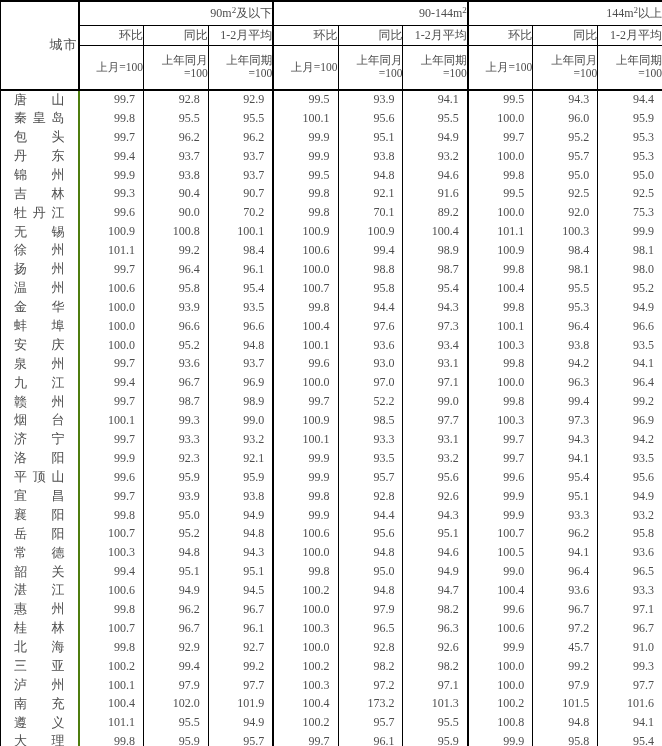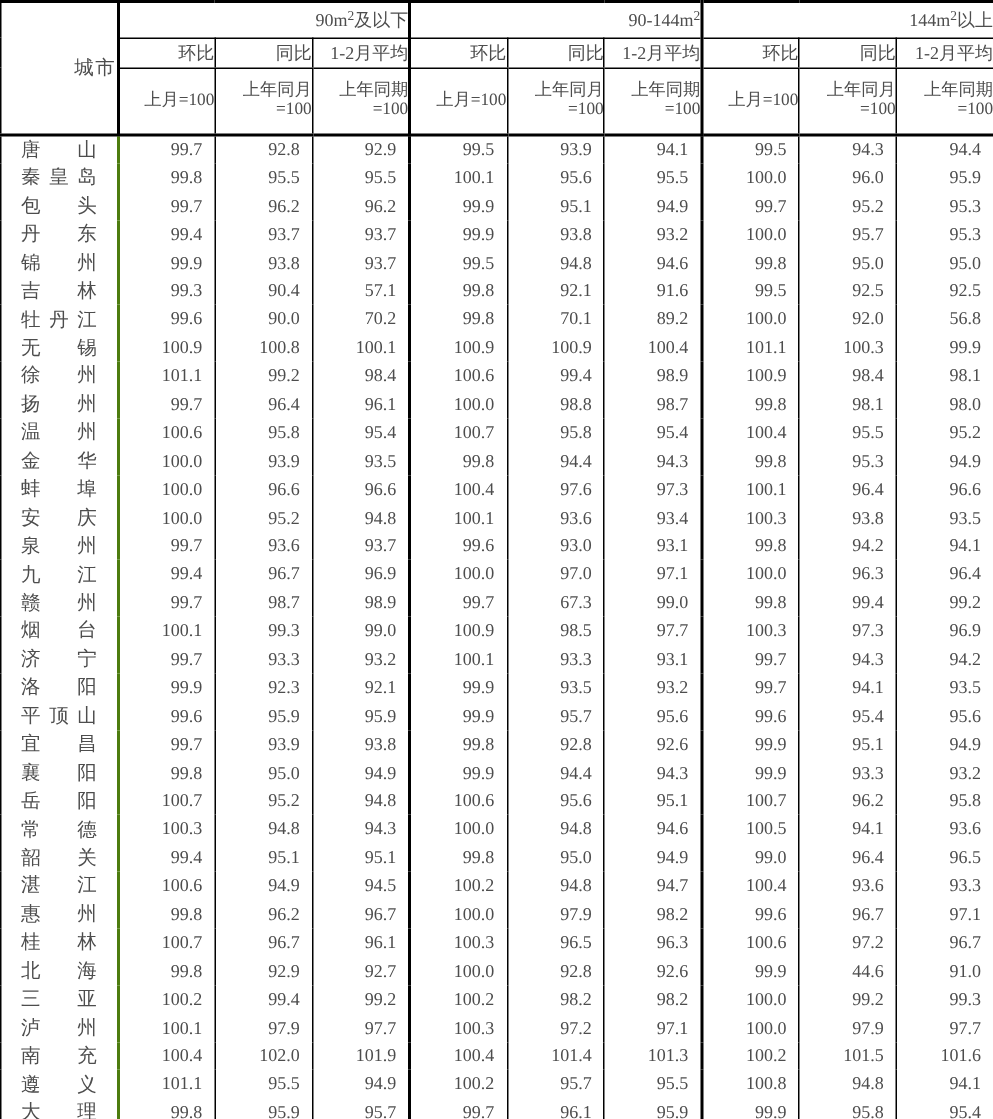--- a/index.html
+++ b/index.html
@@ -211,39 +211,39 @@
           <td class="val-cell">94.8</td>
           <td class="val-cell grp-end">94.6</td>
           <td class="val-cell">99.8</td>
           <td class="val-cell">95.0</td>
           <td class="val-cell">95.0</td>
         </tr>
         <tr>
           <td class="city-cell">吉林</td>
           <td class="val-cell">99.3</td>
           <td class="val-cell">90.4</td>
-          <td class="val-cell grp-end">57.1</td>
+          <td class="val-cell grp-end">90.7</td>
           <td class="val-cell">99.8</td>
           <td class="val-cell">92.1</td>
           <td class="val-cell grp-end">91.6</td>
           <td class="val-cell">99.5</td>
           <td class="val-cell">92.5</td>
           <td class="val-cell">92.5</td>
         </tr>
         <tr>
           <td class="city-cell">牡丹江</td>
           <td class="val-cell">99.6</td>
           <td class="val-cell">90.0</td>
           <td class="val-cell grp-end">70.2</td>
           <td class="val-cell">99.8</td>
           <td class="val-cell">70.1</td>
           <td class="val-cell grp-end">89.2</td>
           <td class="val-cell">100.0</td>
           <td class="val-cell">92.0</td>
-          <td class="val-cell">56.8</td>
+          <td class="val-cell">75.3</td>
         </tr>
         <tr>
           <td class="city-cell">无锡</td>
           <td class="val-cell">100.9</td>
           <td class="val-cell">100.8</td>
           <td class="val-cell grp-end">100.1</td>
           <td class="val-cell">100.9</td>
           <td class="val-cell">100.9</td>
           <td class="val-cell grp-end">100.4</td>
           <td class="val-cell">101.1</td>
@@ -345,21 +345,21 @@
           <td class="val-cell">100.0</td>
           <td class="val-cell">96.3</td>
           <td class="val-cell">96.4</td>
         </tr>
         <tr>
           <td class="city-cell">赣州</td>
           <td class="val-cell">99.7</td>
           <td class="val-cell">98.7</td>
           <td class="val-cell grp-end">98.9</td>
           <td class="val-cell">99.7</td>
-          <td class="val-cell">67.3</td>
+          <td class="val-cell">52.2</td>
           <td class="val-cell grp-end">99.0</td>
           <td class="val-cell">99.8</td>
           <td class="val-cell">99.4</td>
           <td class="val-cell">99.2</td>
         </tr>
         <tr>
           <td class="city-cell">烟台</td>
           <td class="val-cell">100.1</td>
           <td class="val-cell">99.3</td>
           <td class="val-cell grp-end">99.0</td>
@@ -504,21 +504,21 @@
         </tr>
         <tr>
           <td class="city-cell">北海</td>
           <td class="val-cell">99.8</td>
           <td class="val-cell">92.9</td>
           <td class="val-cell grp-end">92.7</td>
           <td class="val-cell">100.0</td>
           <td class="val-cell">92.8</td>
           <td class="val-cell grp-end">92.6</td>
           <td class="val-cell">99.9</td>
-          <td class="val-cell">44.6</td>
+          <td class="val-cell">45.7</td>
           <td class="val-cell">91.0</td>
         </tr>
         <tr>
           <td class="city-cell">三亚</td>
           <td class="val-cell">100.2</td>
           <td class="val-cell">99.4</td>
           <td class="val-cell grp-end">99.2</td>
           <td class="val-cell">100.2</td>
           <td class="val-cell">98.2</td>
           <td class="val-cell grp-end">98.2</td>
@@ -537,21 +537,21 @@
           <td class="val-cell">100.0</td>
           <td class="val-cell">97.9</td>
           <td class="val-cell">97.7</td>
         </tr>
         <tr>
           <td class="city-cell">南充</td>
           <td class="val-cell">100.4</td>
           <td class="val-cell">102.0</td>
           <td class="val-cell grp-end">101.9</td>
           <td class="val-cell">100.4</td>
-          <td class="val-cell">101.4</td>
+          <td class="val-cell">173.2</td>
           <td class="val-cell grp-end">101.3</td>
           <td class="val-cell">100.2</td>
           <td class="val-cell">101.5</td>
           <td class="val-cell">101.6</td>
         </tr>
         <tr>
           <td class="city-cell">遵义</td>
           <td class="val-cell">101.1</td>
           <td class="val-cell">95.5</td>
           <td class="val-cell grp-end">94.9</td>

